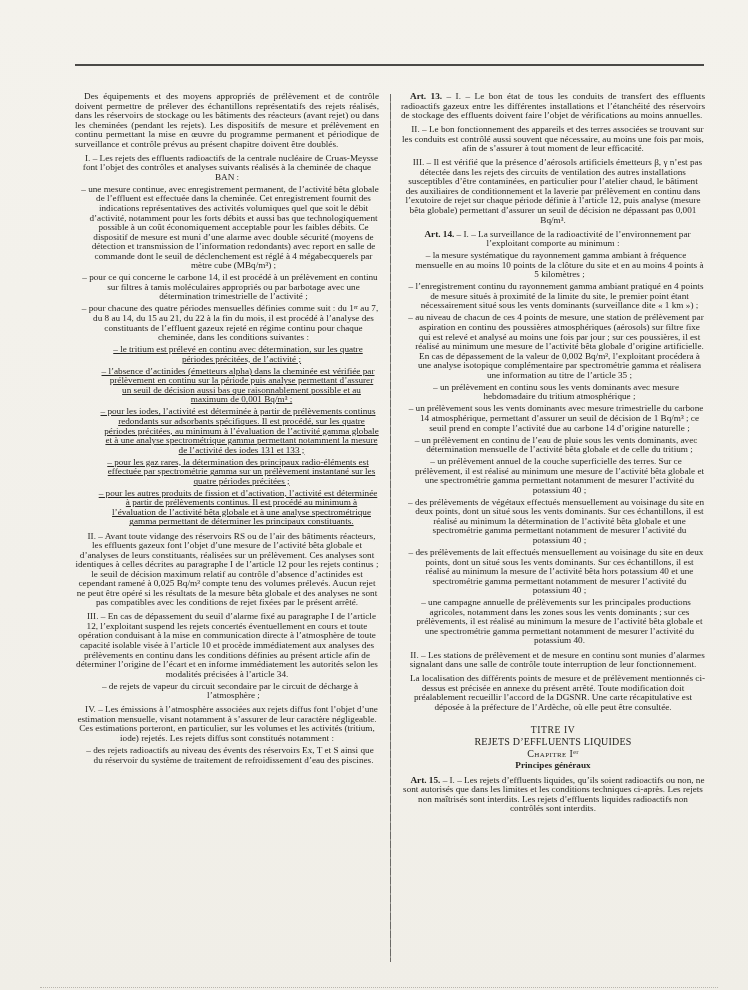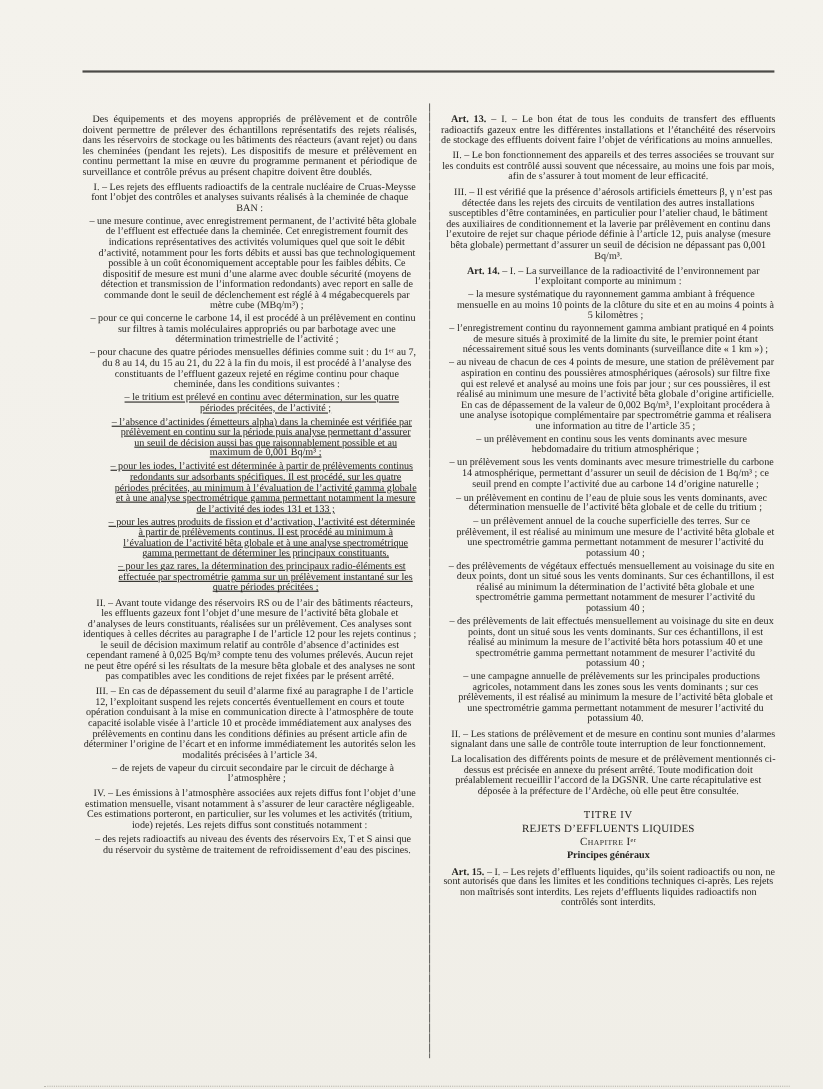--- a/index.html
+++ b/index.html
@@ -52,21 +52,21 @@
     width: 1px;
     margin: 2px 10px 0 11px;
     background: repeating-linear-gradient(to bottom, #6b6a66 0 7px, #8f8e89 7px 9px);
     min-height: 868px;
   }
   
   .blk { margin: 0; }
   .blk + .blk { margin-top: 2.5px; text-align: center; }
   .para { text-indent: 9px; }
   .blk.para, .blk.h-titre { margin-top: 4.5px; }
-  .col .blk:first-child { margin-top: 12px; font-family: Liberation Serif, serif; }
+  .col .blk:first-child { margin-top: 0; font-family: Liberation Serif, serif; }
   .b1 { padding-left: 13px; text-indent: -7px; }
   .b2 { padding-left: 29px; text-indent: -7px; text-decoration: underline; }
   .para b { font-weight: bold; }
   .h-titre, .h-bold, .h-chapitre, .h-section {
     text-align: center; text-indent: 0;
   }
   .h-titre    { margin-top: 13px !important; font-size: 9.6px; letter-spacing: 0.6px; }
   .h-bold     { margin-top: 6px;  font-weight: normal; font-size: 10px; letter-spacing: 0.2px; }
   .h-chapitre { margin-top: 6.5px; font-variant: small-caps; font-size: 10px; letter-spacing: 0.4px; }
   .h-section  { margin-top: 6px;  font-weight: bold; }
@@ -87,22 +87,22 @@
   <div class="columns">
     <div class="col" id="col-left">
         <div class="blk para">Des équipements et des moyens appropriés de prélèvement et de contrôle doivent permettre de prélever des échantillons représentatifs des rejets réalisés, dans les réservoirs de stockage ou les bâtiments des réacteurs (avant rejet) ou dans les cheminées (pendant les rejets). Les dispositifs de mesure et prélèvement en continu permettant la mise en œuvre du programme permanent et périodique de surveillance et contrôle prévus au présent chapitre doivent être doublés.</div>
         <div class="blk para">I. – Les rejets des effluents radioactifs de la centrale nucléaire de Cruas-Meysse font l’objet des contrôles et analyses suivants réalisés à la cheminée de chaque BAN :</div>
         <div class="blk b1">– une mesure continue, avec enregistrement permanent, de l’activité bêta globale de l’effluent est effectuée dans la cheminée. Cet enregistrement fournit des indications représentatives des activités volumiques quel que soit le débit d’activité, notamment pour les forts débits et aussi bas que technologiquement possible à un coût économiquement acceptable pour les faibles débits. Ce dispositif de mesure est muni d’une alarme avec double sécurité (moyens de détection et transmission de l’information redondants) avec report en salle de commande dont le seuil de déclenchement est réglé à 4 mégabecquerels par mètre cube (MBq/m³) ;</div>
         <div class="blk b1">– pour ce qui concerne le carbone 14, il est procédé à un prélèvement en continu sur filtres à tamis moléculaires appropriés ou par barbotage avec une détermination trimestrielle de l’activité ;</div>
         <div class="blk b1">– pour chacune des quatre périodes mensuelles définies comme suit : du 1ᵉʳ au 7, du 8 au 14, du 15 au 21, du 22 à la fin du mois, il est procédé à l’analyse des constituants de l’effluent gazeux rejeté en régime continu pour chaque cheminée, dans les conditions suivantes :</div>
         <div class="blk b2">– le tritium est prélevé en continu avec détermination, sur les quatre périodes précitées, de l’activité ;</div>
         <div class="blk b2">– l’absence d’actinides (émetteurs alpha) dans la cheminée est vérifiée par prélèvement en continu sur la période puis analyse permettant d’assurer un seuil de décision aussi bas que raisonnablement possible et au maximum de 0,001 Bq/m³ ;</div>
         <div class="blk b2">– pour les iodes, l’activité est déterminée à partir de prélèvements continus redondants sur adsorbants spécifiques. Il est procédé, sur les quatre périodes précitées, au minimum à l’évaluation de l’activité gamma globale et à une analyse spectrométrique gamma permettant notamment la mesure de l’activité des iodes 131 et 133 ;</div>
+        <div class="blk b2">– pour les gaz rares, la détermination des principaux radio-éléments est effectuée par spectrométrie gamma sur un prélèvement instantané sur les quatre périodes précitées ;</div>
         <div class="blk b2">– pour les autres produits de fission et d’activation, l’activité est déterminée à partir de prélèvements continus. Il est procédé au minimum à l’évaluation de l’activité bêta globale et à une analyse spectrométrique gamma permettant de déterminer les principaux constituants.</div>
-        <div class="blk b2">– pour les gaz rares, la détermination des principaux radio-éléments est effectuée par spectrométrie gamma sur un prélèvement instantané sur les quatre périodes précitées ;</div>
         <div class="blk para">II. – Avant toute vidange des réservoirs RS ou de l’air des bâtiments réacteurs, les effluents gazeux font l’objet d’une mesure de l’activité bêta globale et d’analyses de leurs constituants, réalisées sur un prélèvement. Ces analyses sont identiques à celles décrites au paragraphe I de l’article 12 pour les rejets continus ; le seuil de décision maximum relatif au contrôle d’absence d’actinides est cependant ramené à 0,025 Bq/m³ compte tenu des volumes prélevés. Aucun rejet ne peut être opéré si les résultats de la mesure bêta globale et des analyses ne sont pas compatibles avec les conditions de rejet fixées par le présent arrêté.</div>
         <div class="blk para">III. – En cas de dépassement du seuil d’alarme fixé au paragraphe I de l’article 12, l’exploitant suspend les rejets concertés éventuellement en cours et toute opération conduisant à la mise en communication directe à l’atmosphère de toute capacité isolable visée à l’article 10 et procède immédiatement aux analyses des prélèvements en continu dans les conditions définies au présent article afin de déterminer l’origine de l’écart et en informe immédiatement les autorités selon les modalités précisées à l’article 34.</div>
         <div class="blk b1">– de rejets de vapeur du circuit secondaire par le circuit de décharge à l’atmosphère ;</div>
         <div class="blk para">IV. – Les émissions à l’atmosphère associées aux rejets diffus font l’objet d’une estimation mensuelle, visant notamment à s’assurer de leur caractère négligeable. Ces estimations porteront, en particulier, sur les volumes et les activités (tritium, iode) rejetés. Les rejets diffus sont constitués notamment :</div>
         <div class="blk b1">– des rejets radioactifs au niveau des évents des réservoirs Ex, T et S ainsi que du réservoir du système de traitement de refroidissement d’eau des piscines.</div>
       </div>
     <div class="divider"></div>
     <div class="col" id="col-right">
         <div class="blk para"><b>Art. 13.</b> – I. – Le bon état de tous les conduits de transfert des effluents radioactifs gazeux entre les différentes installations et l’étanchéité des réservoirs de stockage des effluents doivent faire l’objet de vérifications au moins annuelles.</div>
         <div class="blk para">II. – Le bon fonctionnement des appareils et des terres associées se trouvant sur les conduits est contrôlé aussi souvent que nécessaire, au moins une fois par mois, afin de s’assurer à tout moment de leur efficacité.</div>

